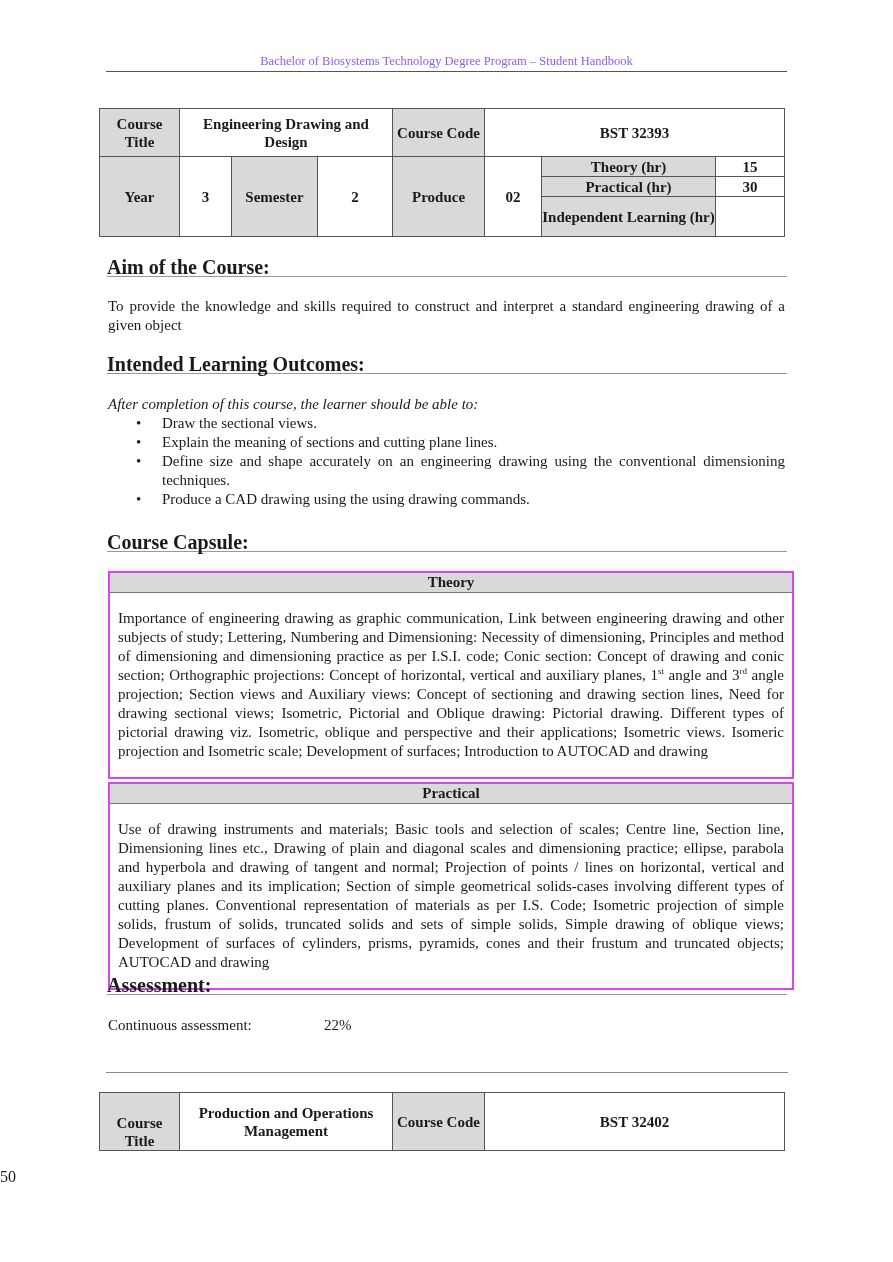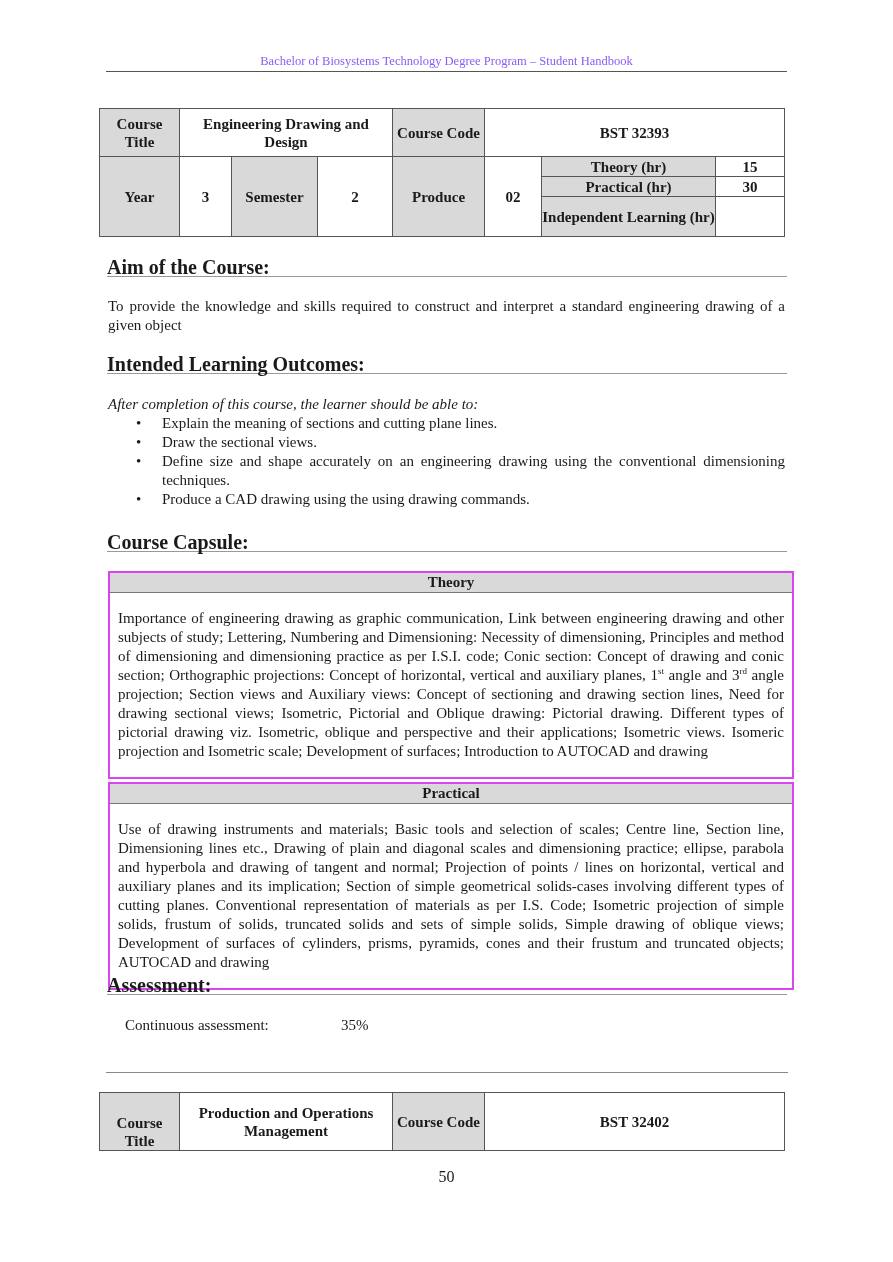--- a/index.html
+++ b/index.html
@@ -24,23 +24,23 @@
   ul.ilo li::before { content: "\2022"; position: absolute; left: 28px; top: 0; font-size: 15px; }
 
   .capsule { position: absolute; left: 108px; width: 682px; border: 2px solid #d946ef; }
   .capsule .cap-head { background: #d9d9d9; border-bottom: 1px solid #777; text-align: center; font-weight: bold;
                        font-size: 15px; height: 19px; line-height: 19px; }
   .capsule .cap-body { padding: 16px 8px; font-size: 15px; line-height: 19px; text-align: justify; text-align-last: left; }
   sup { font-size: 9px; line-height: 0; }
 
   .assess { position: absolute; left: 108px; font-size: 15px; line-height: 19px; }
   .assess .row { display: flex; }
-  .assess .lbl { width: 216px; margin-left: 17px; }
+  .assess .lbl { width: 216px; }
   .hr2 { position: absolute; left: 106px; width: 682px; top: 1072px; border-top: 1px solid #888; }
-  .page-num { position: absolute; top: 1168px; left: 0; width: 893px; text-align: center; font-size: 16px; }
+  .page-num { position: absolute; top: 1168px; left: 0; width: 893px; text-align: left; font-size: 16px; }
 </style>
 </head>
 <body>
 
 <div class="page-header">Bachelor of Biosystems Technology Degree Program – Student Handbook</div>
 
 <table id="t1" class="info">
   <colgroup>
     <col style="width:80px">
       <col style="width:52px">
@@ -78,43 +78,43 @@
   </tr>
 </tbody>
   </table>
 
 <div class="sec-head" style="top:258px">Aim of the Course:</div>
 <div class="para" style="top:297px">To provide the knowledge and skills required to construct and interpret a standard engineering drawing of a given object</div>
 
 <div class="sec-head" style="top:355px">Intended Learning Outcomes:</div>
 <div class="intro" style="top:395px">After completion of this course, the learner should be able to:</div>
 <ul class="ilo" style="top:414px">
+  <li>Draw the sectional views.</li>
   <li>Explain the meaning of sections and cutting plane lines.</li>
-  <li>Draw the sectional views.</li>
   <li>Define size and shape accurately on an engineering drawing using the conventional dimensioning techniques.</li>
   <li>Produce a CAD drawing using the using drawing commands.</li>
 </ul>
 
 <div class="sec-head" style="top:533px">Course Capsule:</div>
 
 <div class="capsule" style="top:571px">
   <div class="cap-head">Theory</div>
   <div class="cap-body"><span>Importance of engineering drawing as graphic communication, Link between engineering drawing and other subjects of study; Lettering, Numbering and Dimensioning: Necessity of dimensioning, Principles and method of dimensioning and dimensioning practice as per I.S.I. code; Conic section: Concept of drawing and conic section; Orthographic projections: Concept of horizontal, vertical and auxiliary planes, 1</span><sup>st</sup><span> angle and 3</span><sup>rd</sup><span> angle projection; Section views and Auxiliary views: Concept of sectioning and drawing section lines, Need for drawing sectional views; Isometric, Pictorial and Oblique drawing: Pictorial drawing. Different types of pictorial drawing viz. Isometric, oblique and perspective and their applications; Isometric views. Isomeric projection and Isometric scale; Development of surfaces; Introduction to AUTOCAD and drawing</span></div>
 </div>
 
 <div class="capsule" style="top:782px">
   <div class="cap-head">Practical</div>
   <div class="cap-body">Use of drawing instruments and materials; Basic tools and selection of scales; Centre line, Section line, Dimensioning lines etc., Drawing of plain and diagonal scales and dimensioning practice; ellipse, parabola and hyperbola and drawing of tangent and normal; Projection of points / lines on horizontal, vertical and auxiliary planes and its implication; Section of simple geometrical solids-cases involving different types of cutting planes. Conventional representation of materials as per I.S. Code; Isometric projection of simple solids, frustum of solids, truncated solids and sets of simple solids, Simple drawing of oblique views; Development of surfaces of cylinders, prisms, pyramids, cones and their frustum and truncated objects; AUTOCAD and drawing</div>
 </div>
 
 <div class="sec-head" style="top:976px">Assessment:</div>
 <div class="assess" style="top:1016px">
   <div class="row">
     <span class="lbl">Continuous assessment:</span>
-    <span>35%</span>
+    <span>22%</span>
   </div>
 </div>
 
 <div class="hr2"></div>
 
 <table id="t2" class="info">
   <colgroup>
     <col style="width:80px">
       <col style="width:213px">
       <col style="width:92px">

